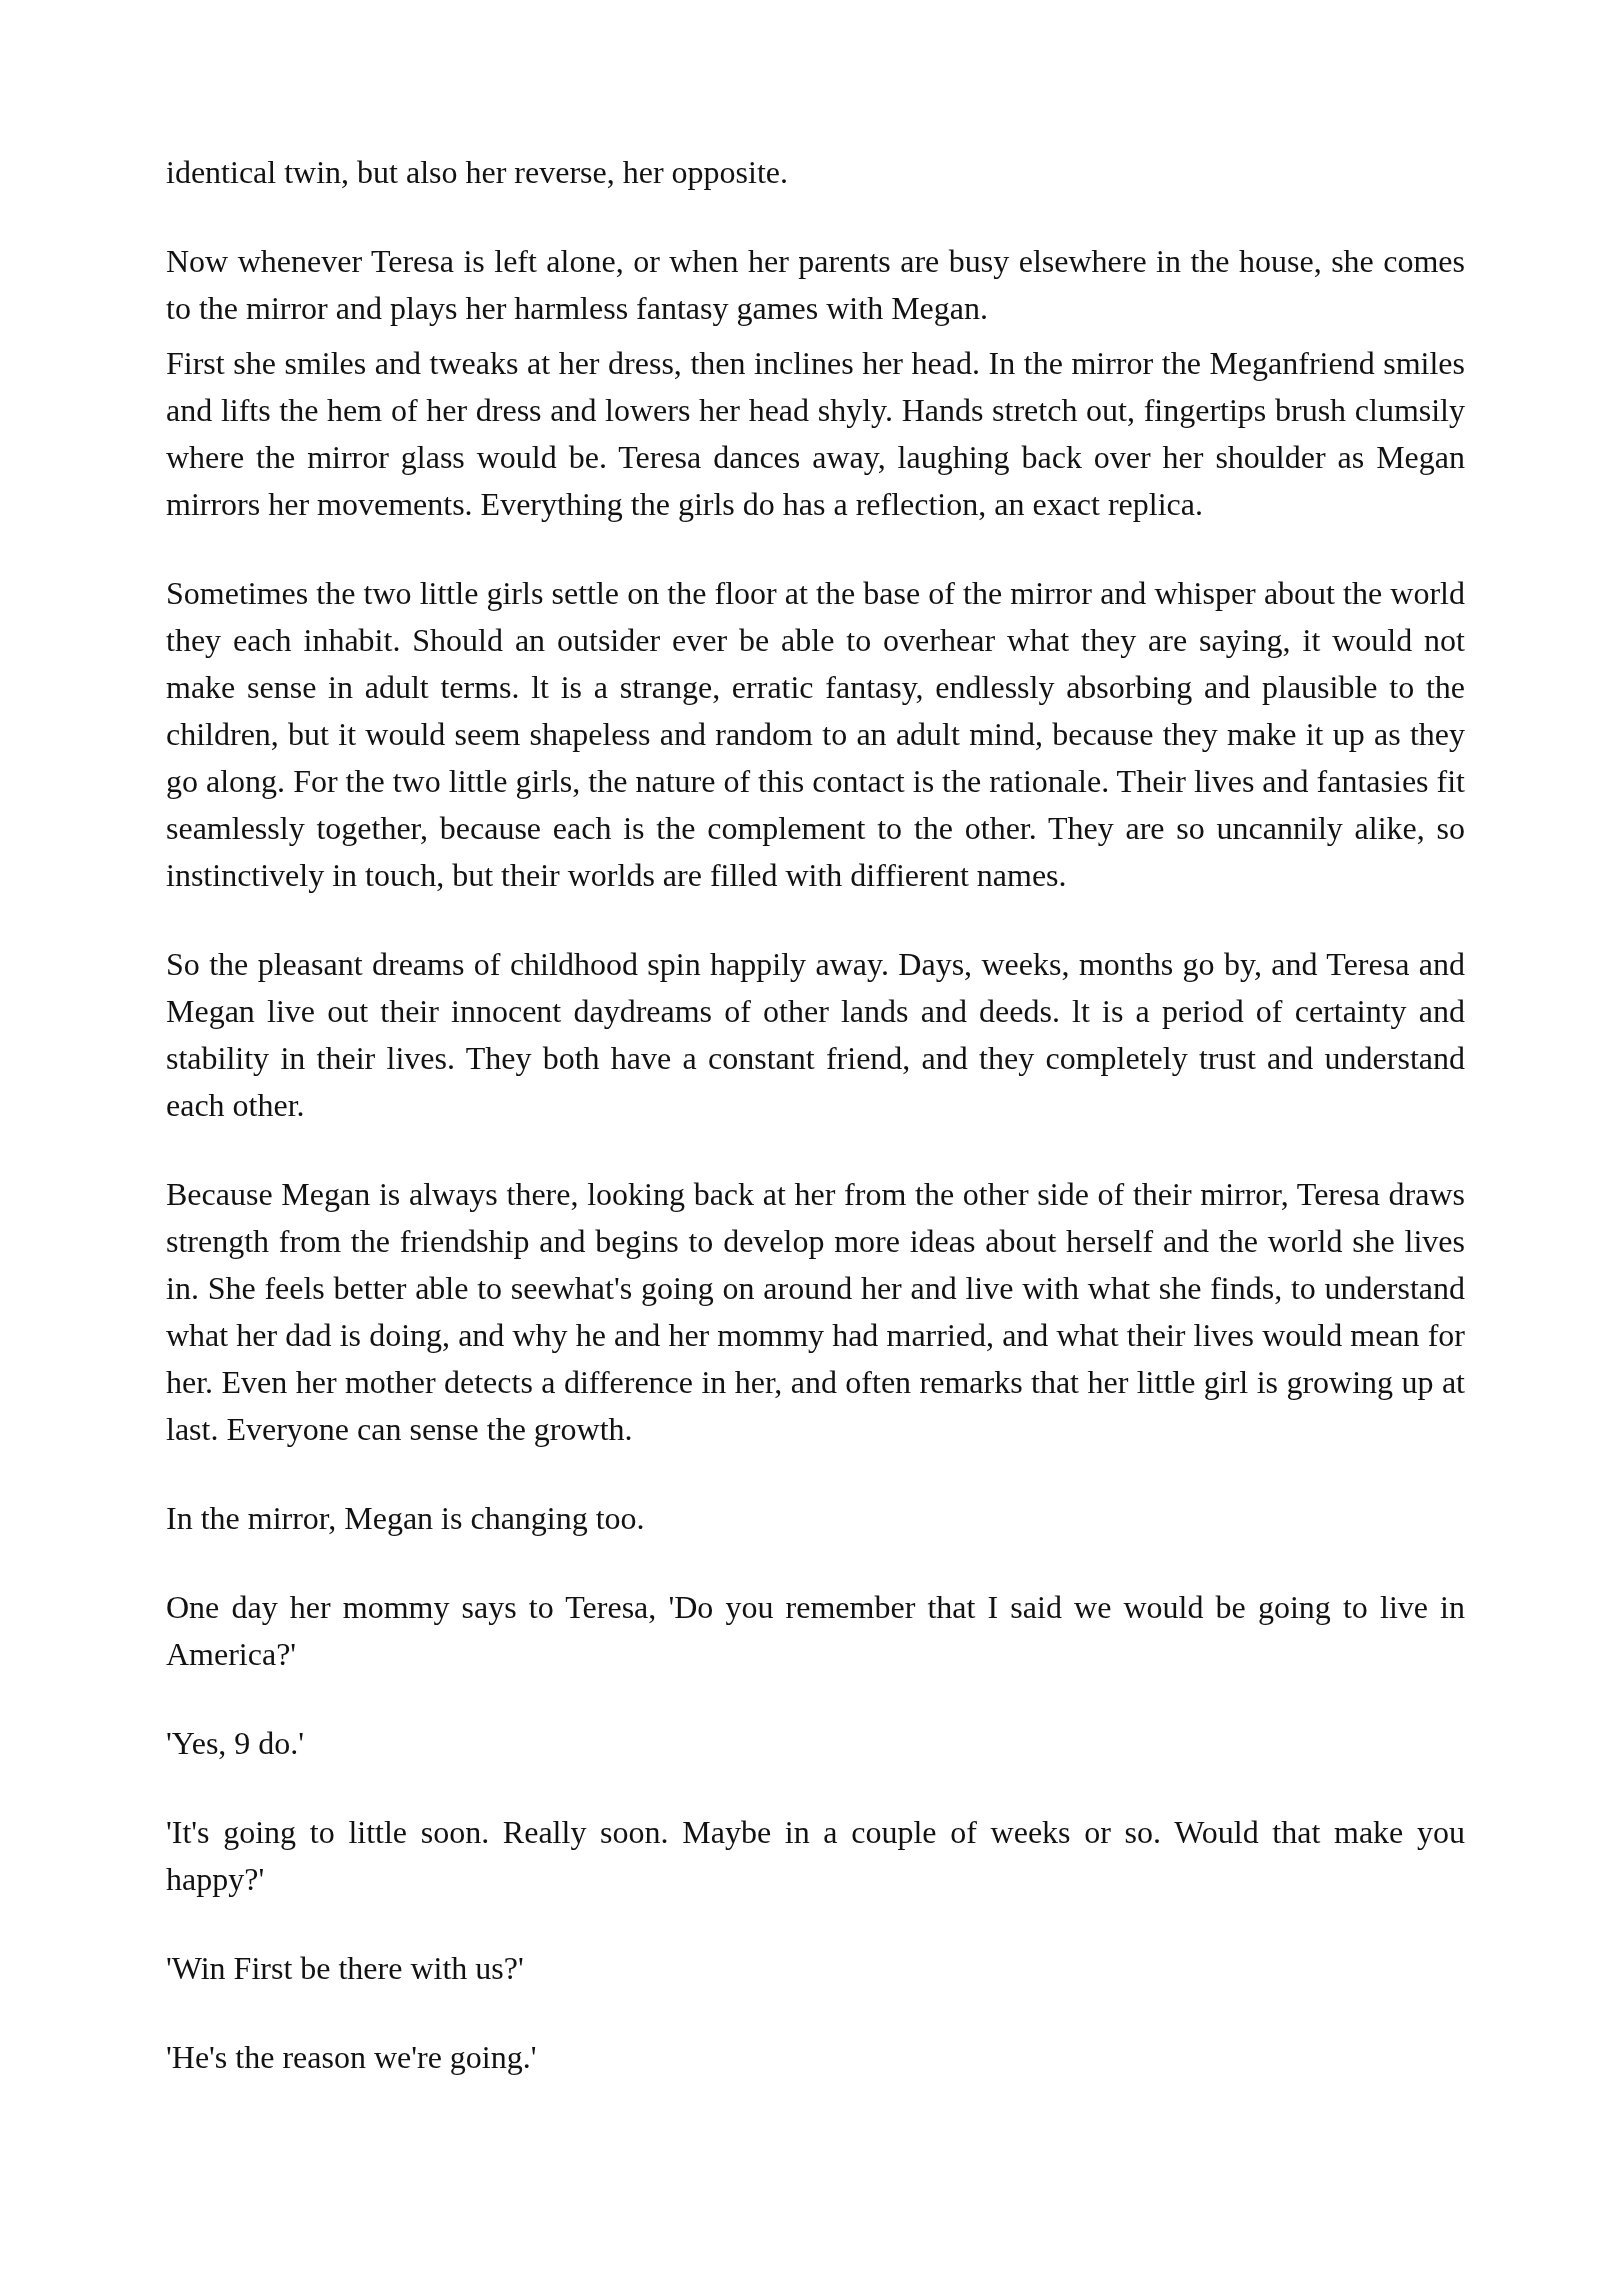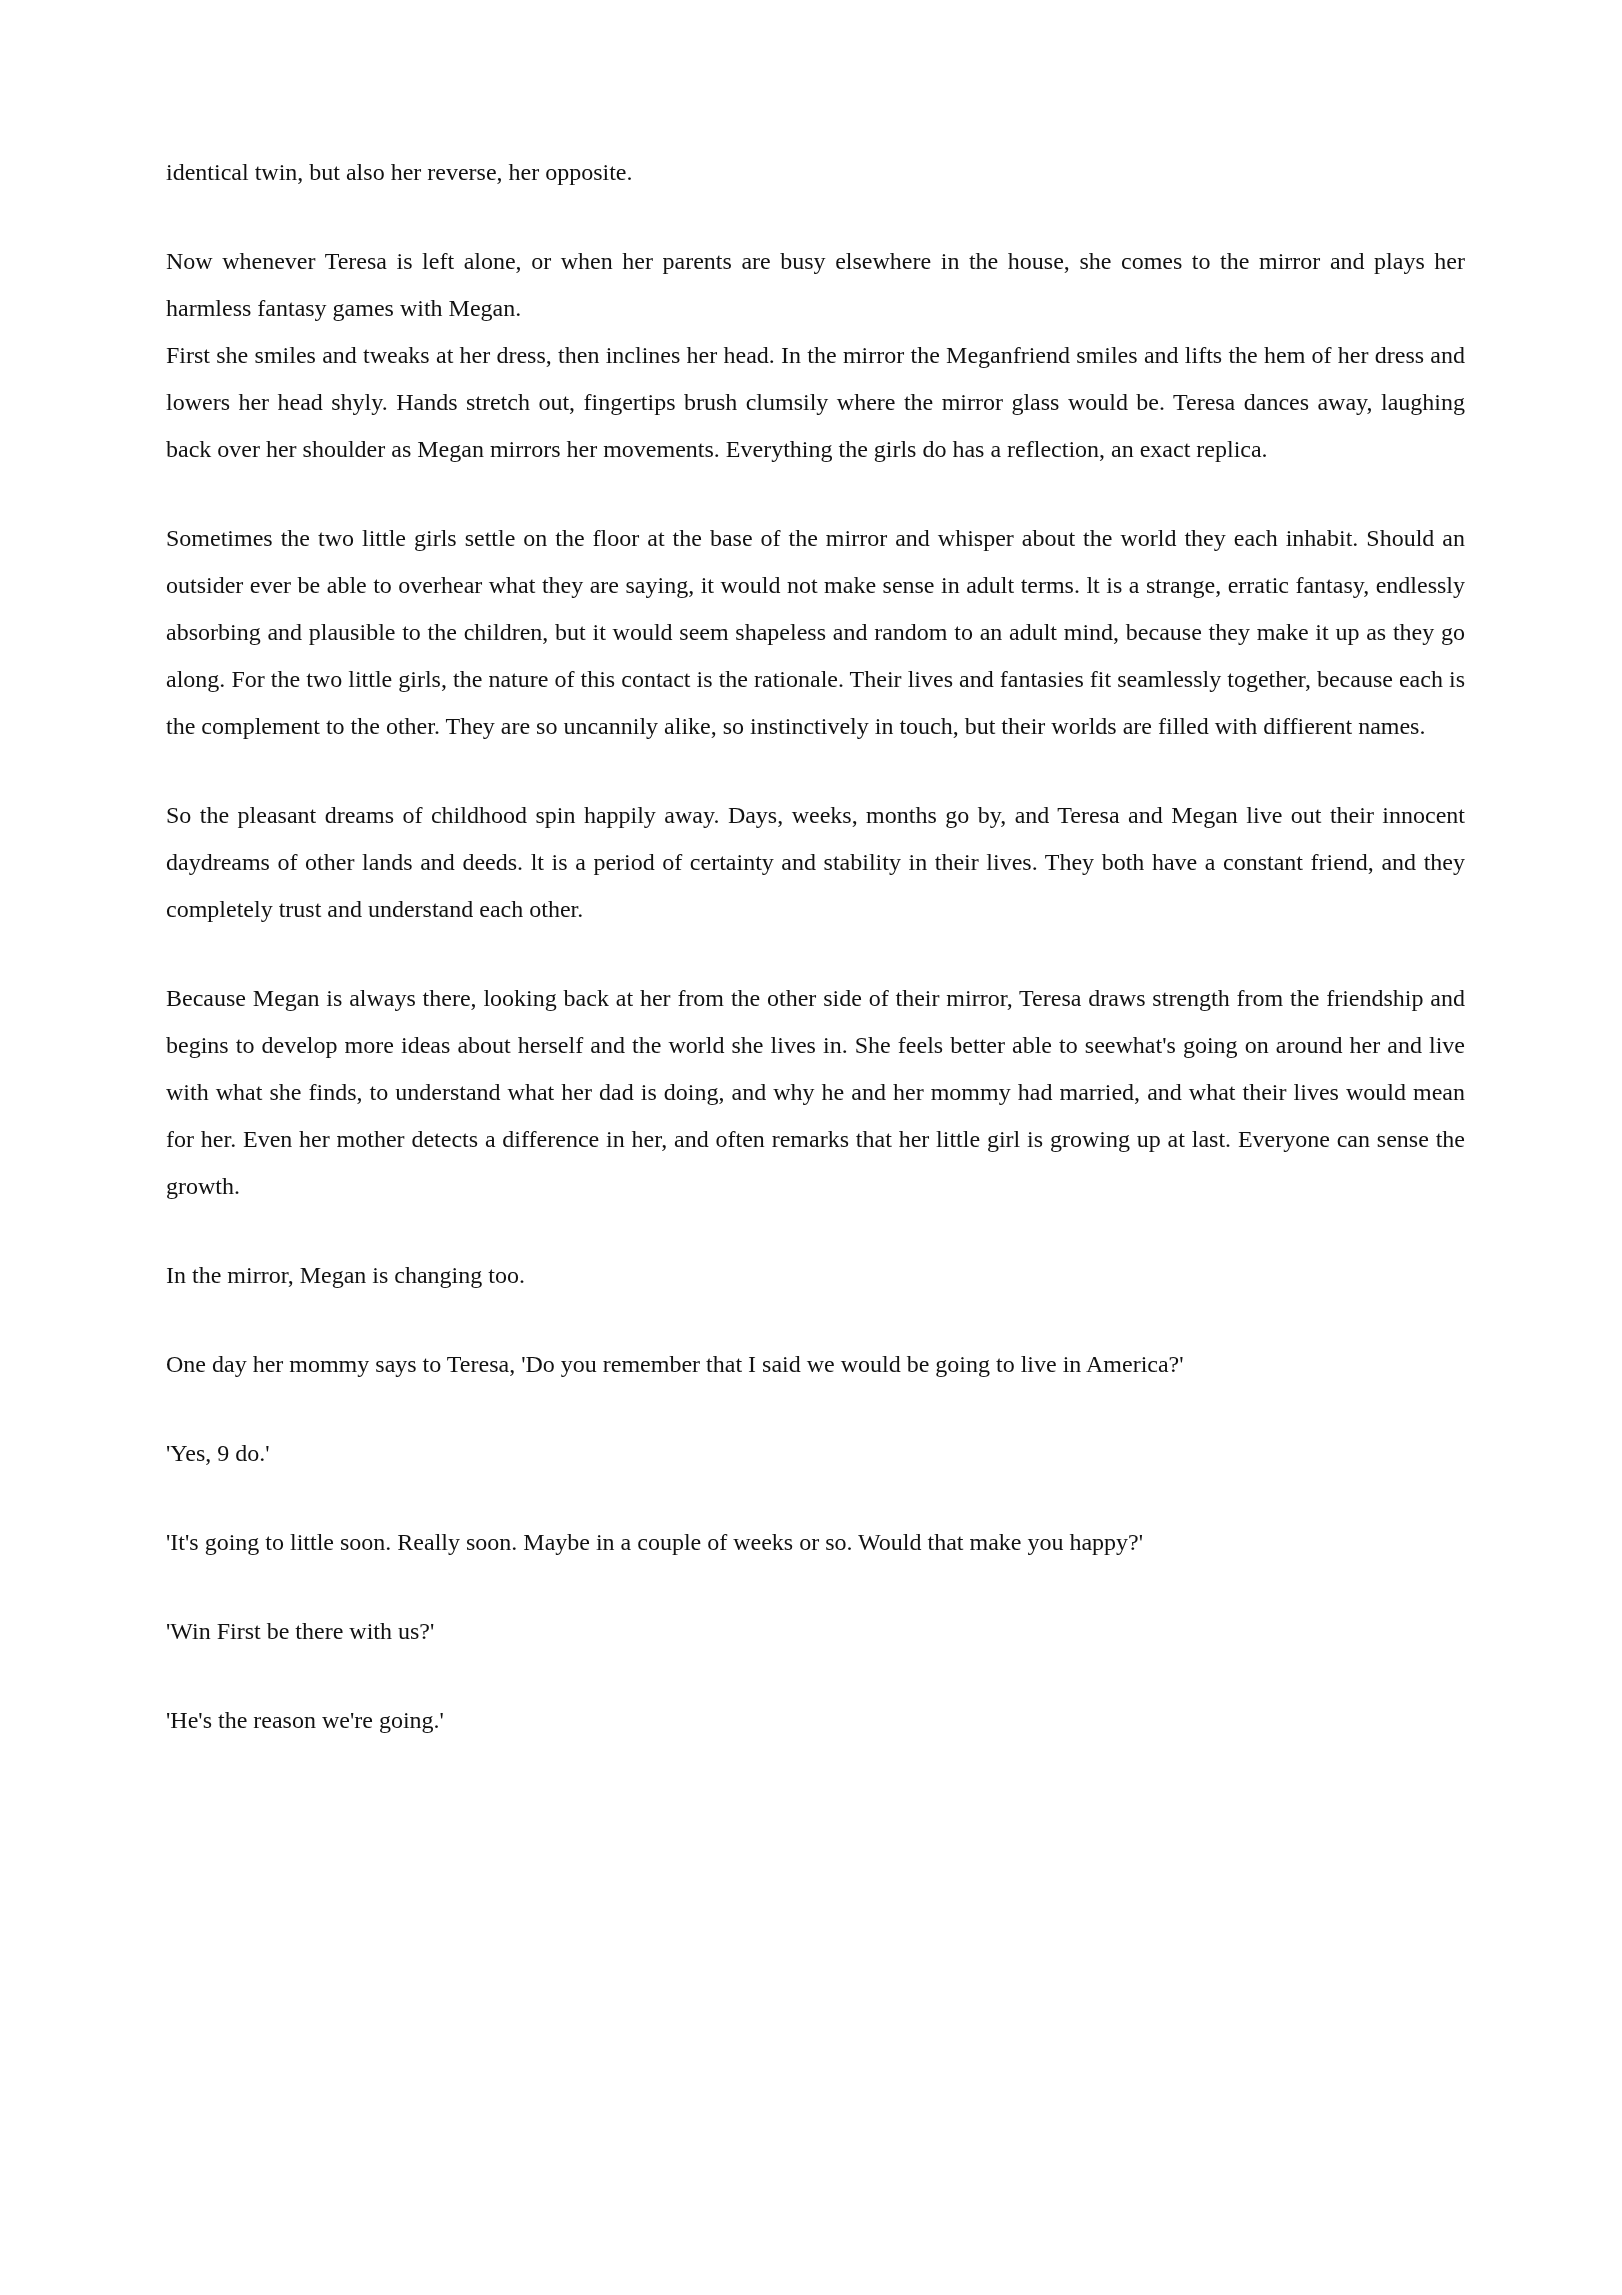--- a/index.html
+++ b/index.html
@@ -14,31 +14,31 @@
   }
   .page {
     width: 1622px;
     height: 2295px;
     background: #ffffff;
     padding: 149px 157px 131px 166px;
   }
   .text-block {
     width: 100%;
     color: #121212;
-    font-size: 24px;
+    font-size: 32px;
     line-height: 47px;
   }
   .para {
     text-align: justify;
     text-justify: inter-word;
     margin: 0 0 42px 0;
     white-space: pre-wrap;
   }
   .para.tight {
-    margin-bottom: 0;
+    margin-bottom: 8px;
   }
   .para:last-child {
     margin-bottom: 13px;
   }
 </style>
 </head>
 <body>
 
 <div class="page">
   <div class="text-block">

